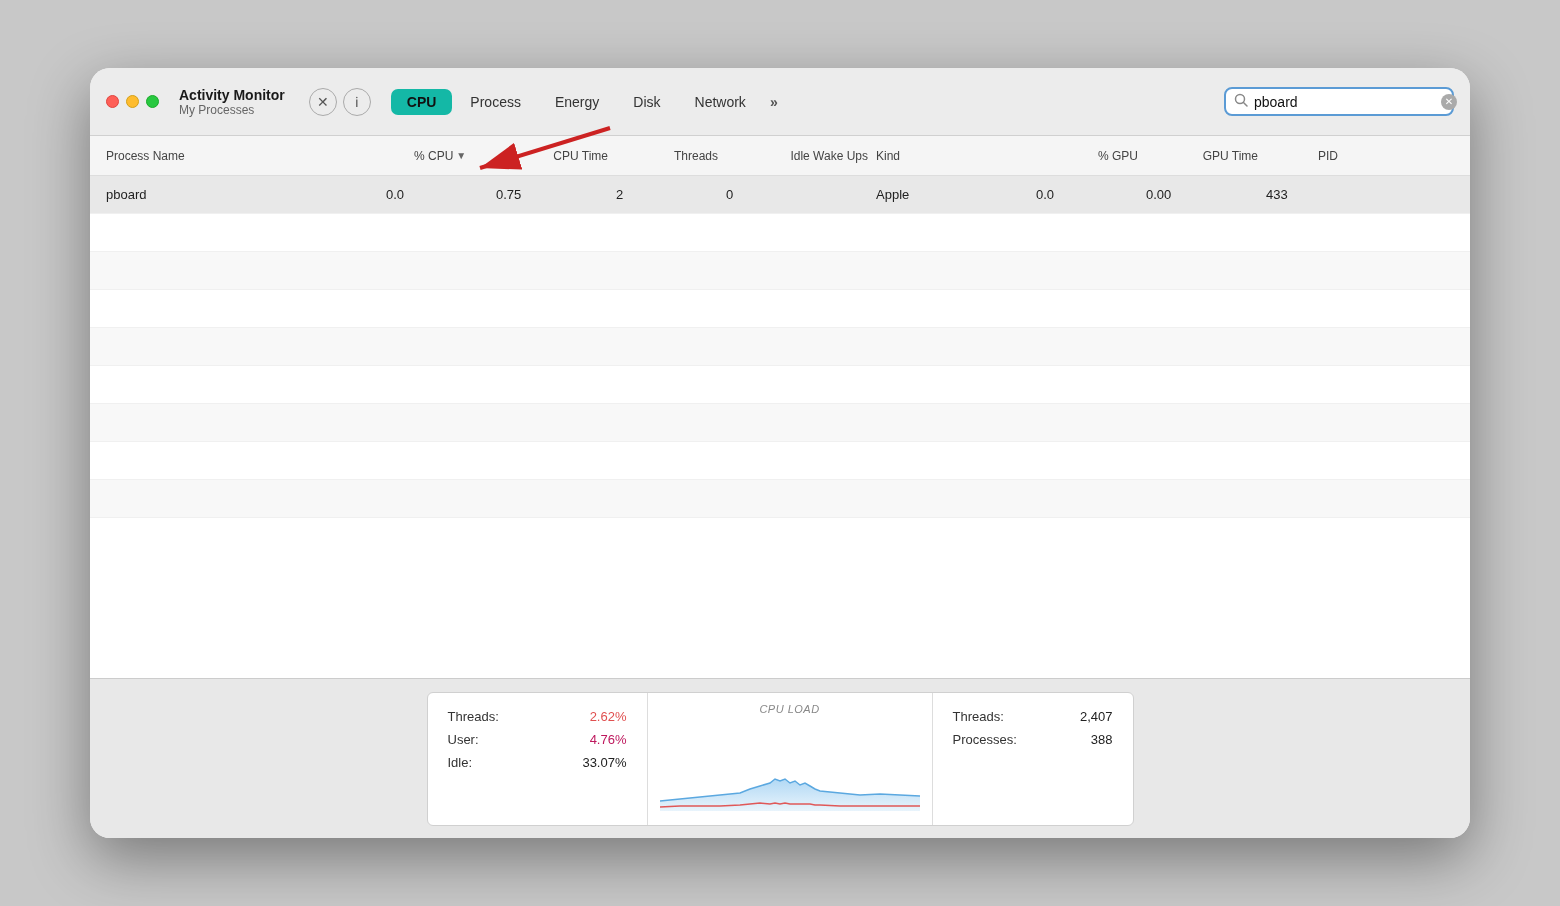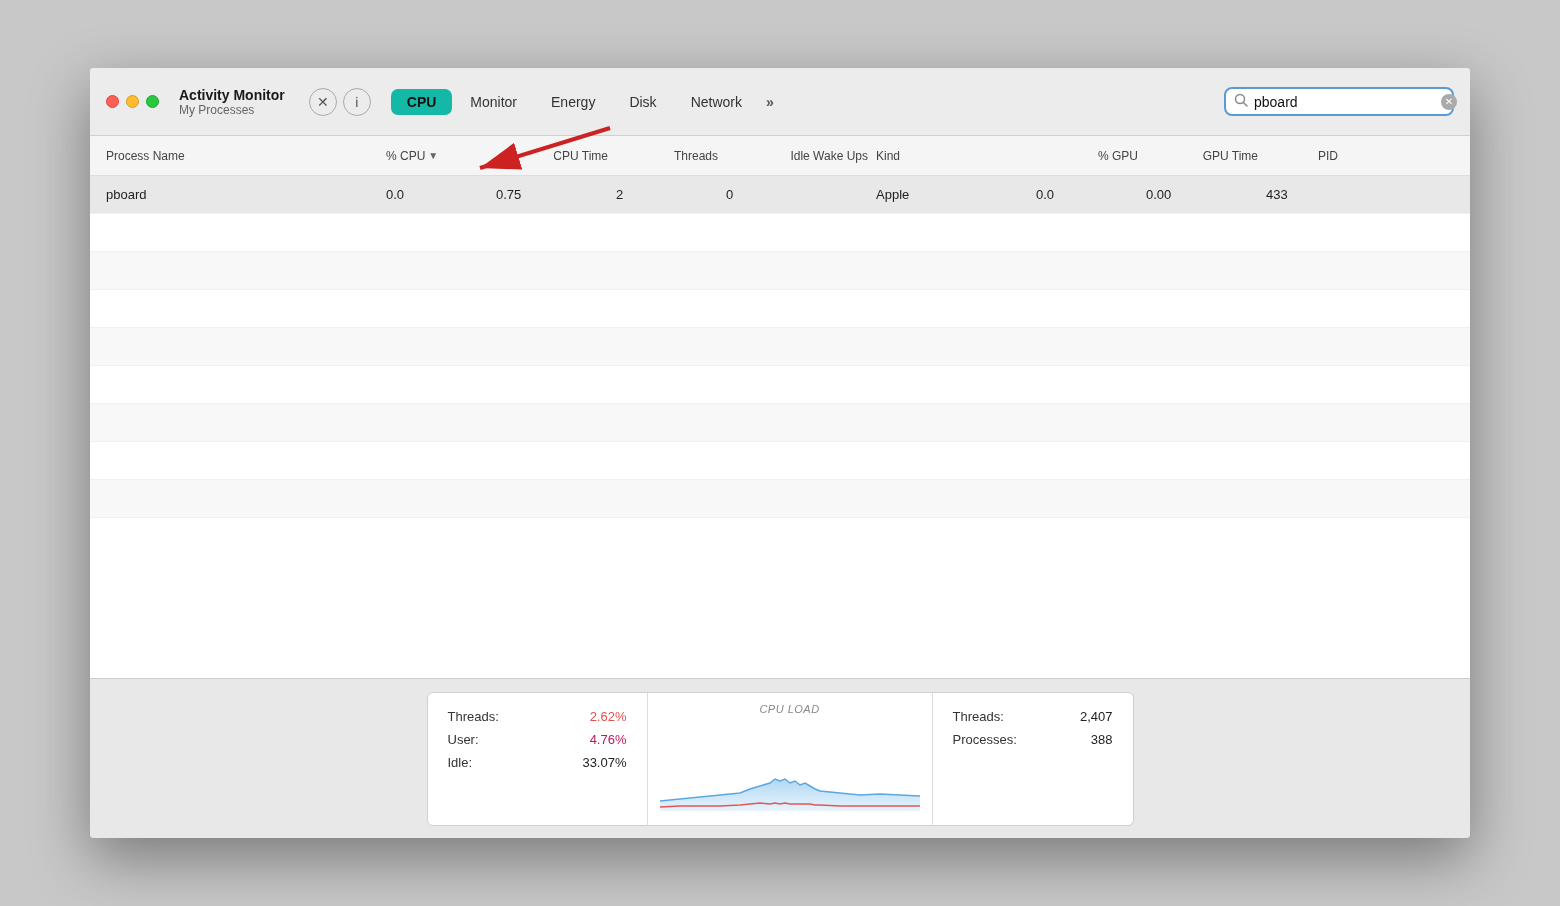--- a/index.html
+++ b/index.html
@@ -10,21 +10,21 @@
       justify-content: center;
       width: 1560px;
       height: 906px;
       font-family: -apple-system, BlinkMacSystemFont, "SF Pro Text", "Helvetica Neue", Arial, sans-serif;
     }
 
     .window {
       width: 1380px;
       height: 770px;
       background: #f2f2f2;
-      border-radius: 4px;
+      border-radius: 20px;
       box-shadow: 0 20px 60px rgba(0,0,0,0.4);
       overflow: hidden;
       display: flex;
       flex-direction: column;
     }
 
     
     .titlebar {
       background: #ececec;
       border-bottom: 1px solid #d0d0d0;
@@ -188,21 +188,21 @@
 
     .th {
       font-size: 12px;
       font-weight: 500;
       color: #444;
       text-align: left;
       white-space: nowrap;
       overflow: hidden;
       padding: 0 4px;
     }
-    .th.right { text-align: right; }
+    .th.right { text-align: right; margin-left: 28px; }
     .th.active-col {
       display: flex;
       align-items: center;
       gap: 3px;
     }
 
     .sort-arrow {
       font-size: 10px;
       color: #666;
     }
@@ -338,21 +338,21 @@
         <button class="icon-btn">
           <span>✕</span>
         </button>
         <button class="icon-btn">
           <span>ℹ</span>
         </button>
       </div>
 
       <div class="tab-group">
         <button class="tab-btn active">CPU</button>
-        <button class="tab-btn">Monitor</button>
+        <button class="tab-btn">Process</button>
         <button class="tab-btn">Energy</button>
         <button class="tab-btn">Disk</button>
         <button class="tab-btn">Network</button>
         <button class="more-btn">»</button>
       </div>
 
       <div class="search-box">
         <span class="search-icon-svg">
           <svg width="14" height="14" viewBox="0 0 14 14" fill="none">
             <circle cx="6" cy="6" r="4.5" stroke="#888" stroke-width="1.5"></circle>

